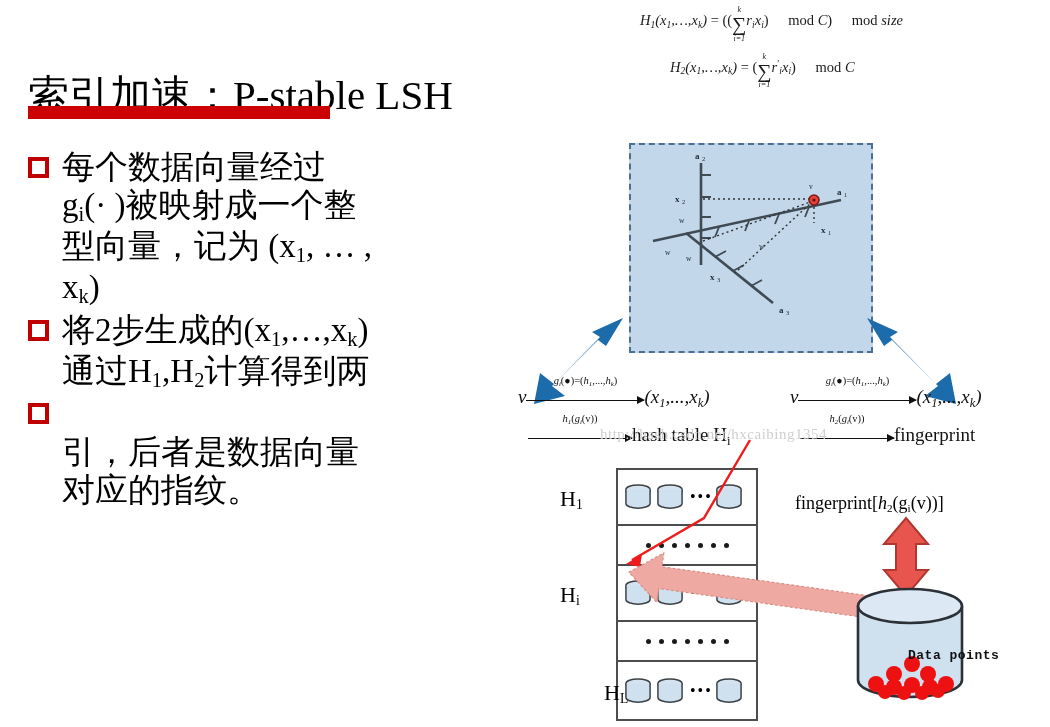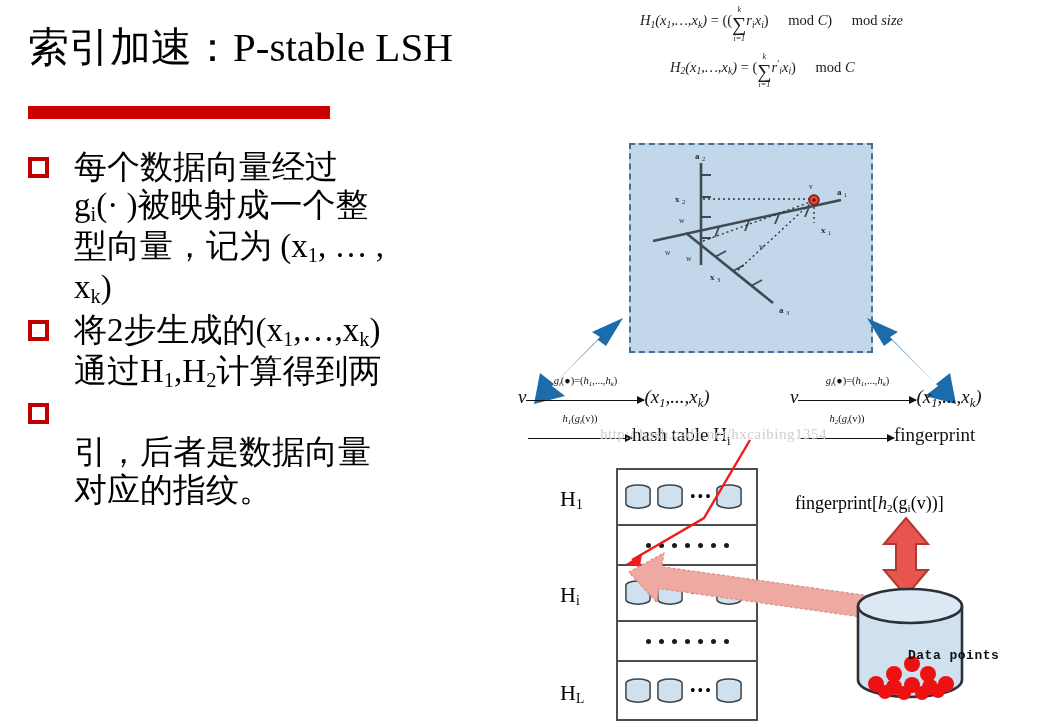--- a/index.html
+++ b/index.html
@@ -8,20 +8,21 @@
     font-family:"Liberation Serif",serif;color:#000;
   }
   .slide{position:absolute;inset:0;}
 
   
   #title-block{position:absolute;left:28px;top:26px;width:520px;}
   #slide-title{
     font-family:"Liberation Serif",serif;
     font-size:41px;line-height:1.05;white-space:nowrap;color:#000;
     letter-spacing:0px;
+    margin-top:48px;
   }
   #title-rule{
     position:absolute;left:0px;top:80px;width:302px;height:13px;background:#cc0000;
   }
 
   
   #formula-block{position:absolute;left:612px;top:12px;width:438px;}
   .formula{
     font-family:"Liberation Serif",serif;
     font-size:14.5px;color:#1a1a1a;white-space:nowrap;
@@ -35,21 +36,21 @@
   .sumbig{display:inline-block;position:relative;vertical-align:-0.30em;
           font-size:20px;line-height:.8;font-style:normal;}
   .sumlim{position:absolute;left:50%;transform:translateX(-50%);
           font-size:8px;font-style:italic;width:30px;text-align:center;}
   .sumtop{top:-9px;}
   .sumbot{bottom:-10px;}
   .spacer{display:inline-block;width:16px;}
 
   
   #bullets{position:absolute;left:18px;top:148px;width:500px;}
-  .bullet-row{display:flex;align-items:flex-start;margin-bottom:2px;gap:12px;}
+  .bullet-row{display:flex;align-items:flex-start;margin-bottom:2px;}
   .bullet-marker{
     flex:0 0 auto;width:21px;height:21px;border:4px solid #c00000;background:#fff;
     margin:9px 13px 0 10px;box-sizing:border-box;
   }
   .bullet-text{
     flex:1 1 auto;font-family:"Liberation Serif",serif;font-size:33px;
     line-height:1.16;color:#000;
   }
   .bullet-text .s{font-size:.62em;vertical-align:-0.25em;}
 
@@ -328,21 +329,21 @@
             <svg class="cyl" viewBox="0 0 30 28">
               <ellipse cx="15" cy="6" rx="13" ry="5" fill="#d5e3f0" stroke="#3c4246" stroke-width="1.6"></ellipse>
               <path d="M2 6 L2 21 A13 5 0 0 0 28 21 L28 6" fill="#cfe0ef" stroke="#3c4246" stroke-width="1.6"></path>
             </svg>
           </div>
         </div>
       </div>
 
       <div class="ht-label" style="top:18px;"><span>H</span><span class="s">1</span></div>
       <div class="ht-label" style="top:114px;"><span>H</span><span class="s">i</span></div>
-      <div class="ht-label" style="top:212px;"><span>H</span><span class="s">L</span></div>
+      <div class="ht-label" style="top:212px;margin-left:44px;"><span>H</span><span class="s">L</span></div>
     </div>
 
     <svg style="position:absolute;left:110px;top:296px;" width="170" height="150">
       <polyline points="140,6 94,84 22,126" fill="none" stroke="#ee1c1c" stroke-width="2.4"></polyline>
       <polygon points="16,130 32,120 30,133" fill="#ee1c1c"></polygon>
     </svg>
 
     <svg style="position:absolute;left:120px;top:400px;" width="300" height="90">
       <polygon points="290,22 300,66 40,66 40,80 8,54 40,30 40,44 272,44" transform="rotate(8 150 50)" fill="#eda9a2" stroke="#d98e86" stroke-width="1.2" stroke-dasharray="3 2"></polygon>
     </svg>

